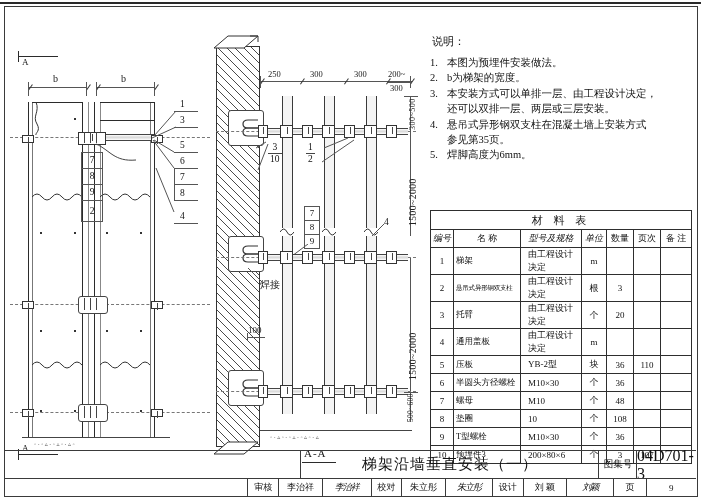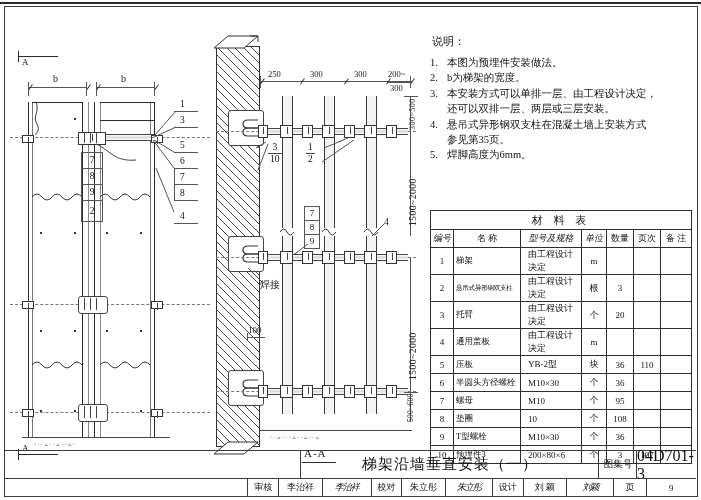--- a/index.html
+++ b/index.html
@@ -496,21 +496,21 @@
           <td>个</td>
           <td>36</td>
           <td></td>
           <td></td>
         </tr>
         <tr>
           <td>7</td>
           <td class="nm">螺母</td>
           <td class="sp">M10</td>
           <td>个</td>
-          <td>95</td>
+          <td>48</td>
           <td></td>
           <td></td>
         </tr>
         <tr>
           <td>8</td>
           <td class="nm">垫圈</td>
           <td class="sp">10</td>
           <td>个</td>
           <td>108</td>
           <td></td>

